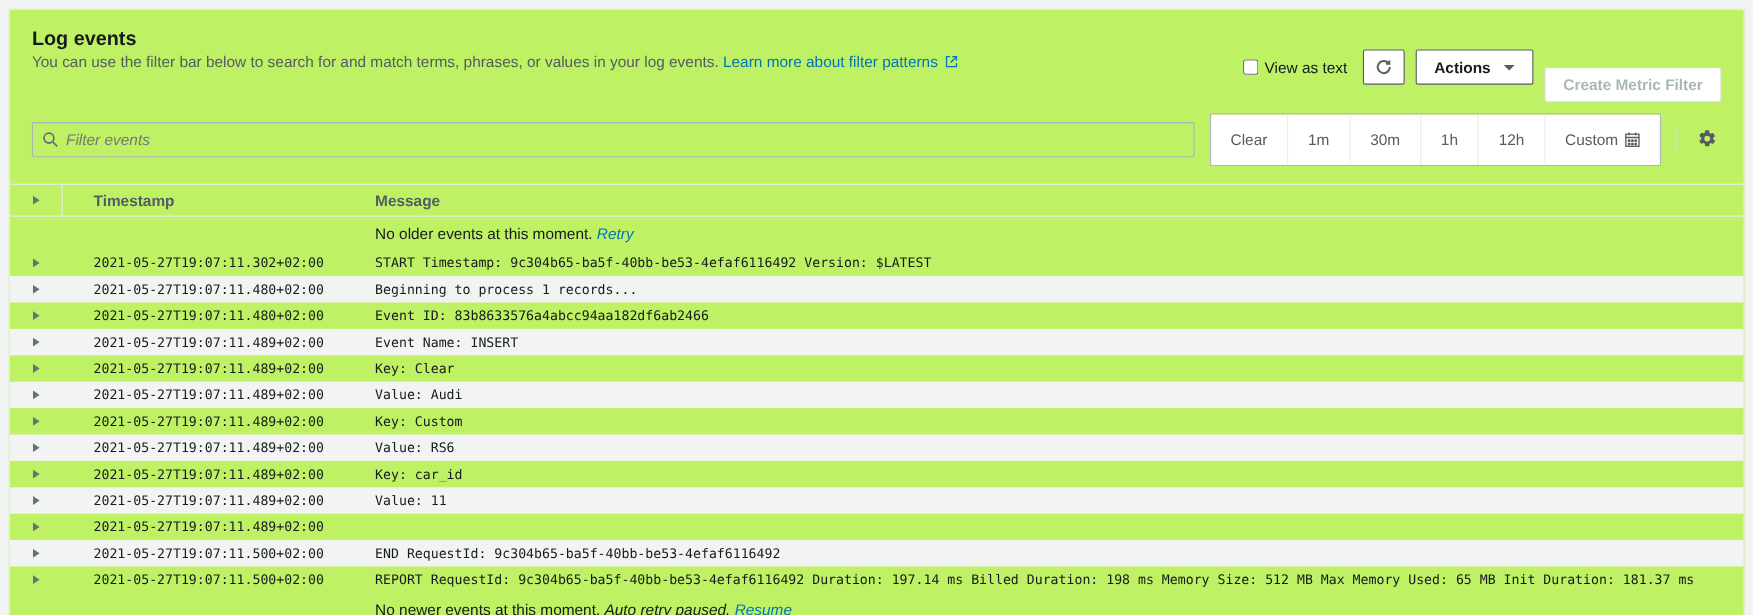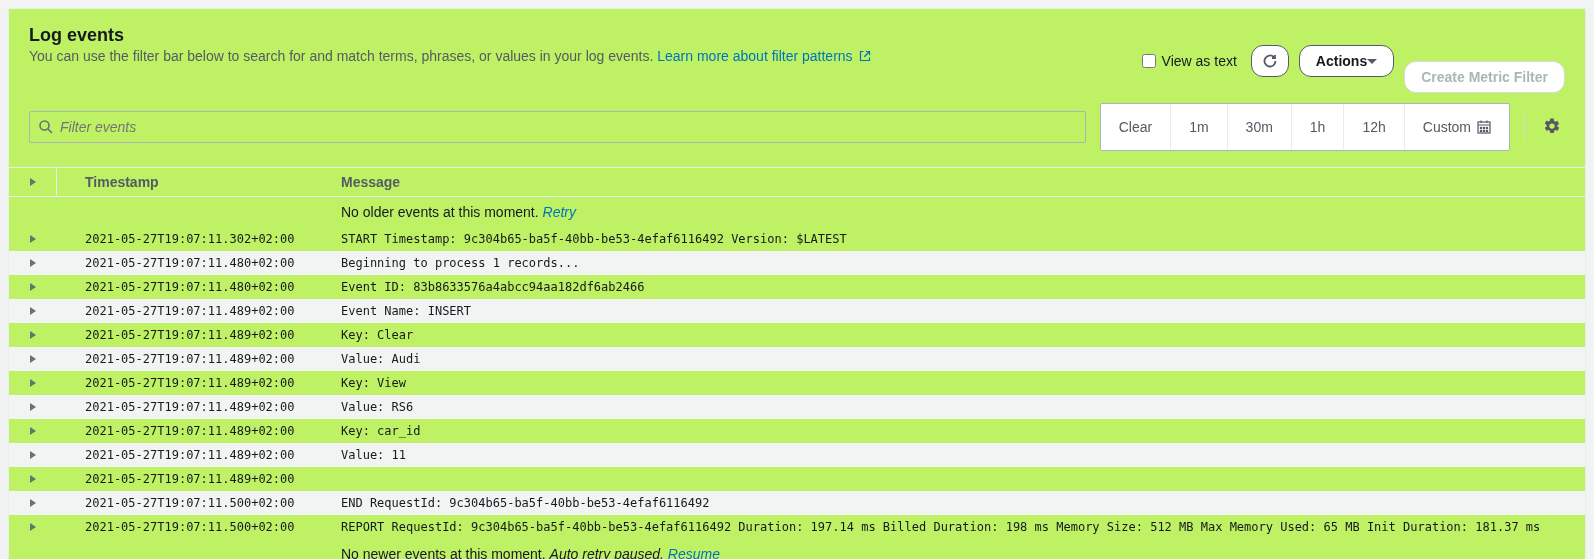--- a/index.html
+++ b/index.html
@@ -53,25 +53,25 @@
     margin-left: 27px;
   }
   .checkbox-wrap input { width: 14px; height: 14px; }
   .btn {
     border: 1px solid #545b64;
     background: #fff;
     color: #16191f;
     font-size: 14px;
     font-weight: 700;
     padding: 6px 16px;
-    border-radius: 12px;
+    border-radius: 2px;
     cursor: pointer;
     display: inline-flex;
     align-items: center;
-    gap: 0;
+    gap: 12px;
     height: 32px;
   }
   .btn-icon-only { padding: 6px 10px; }
   .btn-disabled {
     border-color: #d5dbdb;
     color: #aab7b8;
     cursor: default;
     margin-top: 32px;
   }
   .caret-down {
@@ -333,21 +333,21 @@
           <span class="caret-right"></span>
         </div>
         <div class="row-ts">2021-05-27T19:07:11.489+02:00</div>
         <div class="row-msg">Value: Audi</div>
       </div>
       <div class="row">
         <div class="row-expand">
           <span class="caret-right"></span>
         </div>
         <div class="row-ts">2021-05-27T19:07:11.489+02:00</div>
-        <div class="row-msg">Key: View</div>
+        <div class="row-msg">Key: Custom</div>
       </div>
       <div class="row">
         <div class="row-expand">
           <span class="caret-right"></span>
         </div>
         <div class="row-ts">2021-05-27T19:07:11.489+02:00</div>
         <div class="row-msg">Value: RS6</div>
       </div>
       <div class="row">
         <div class="row-expand">

